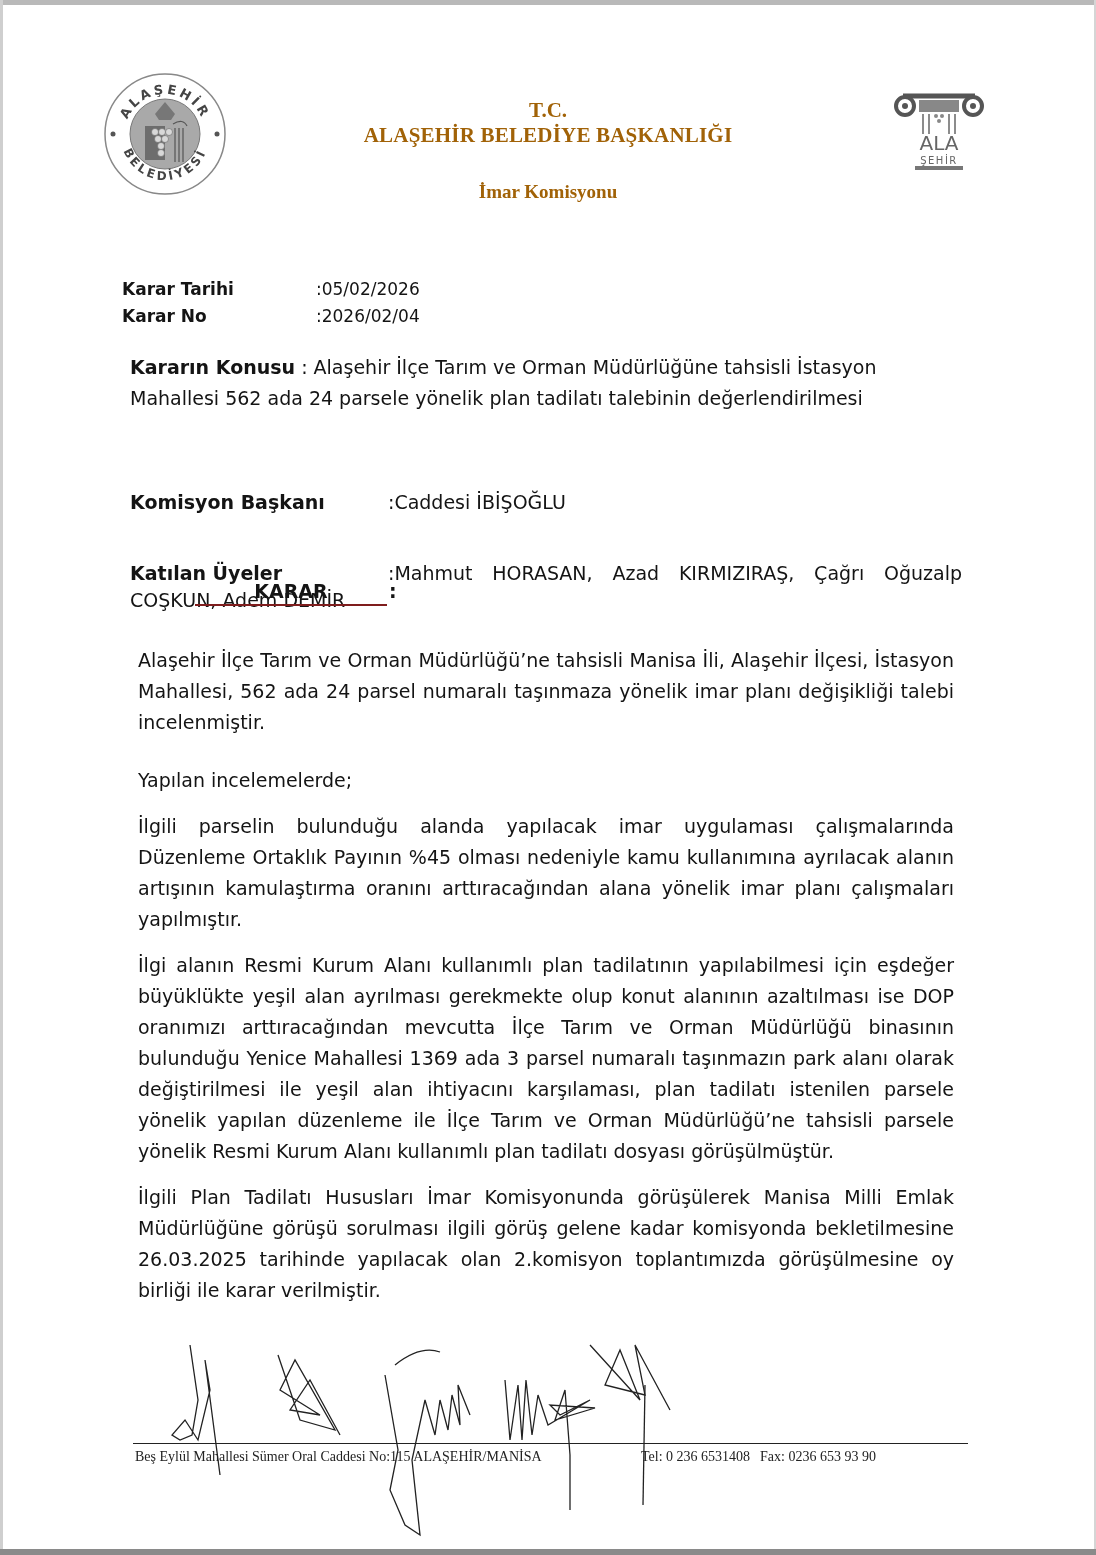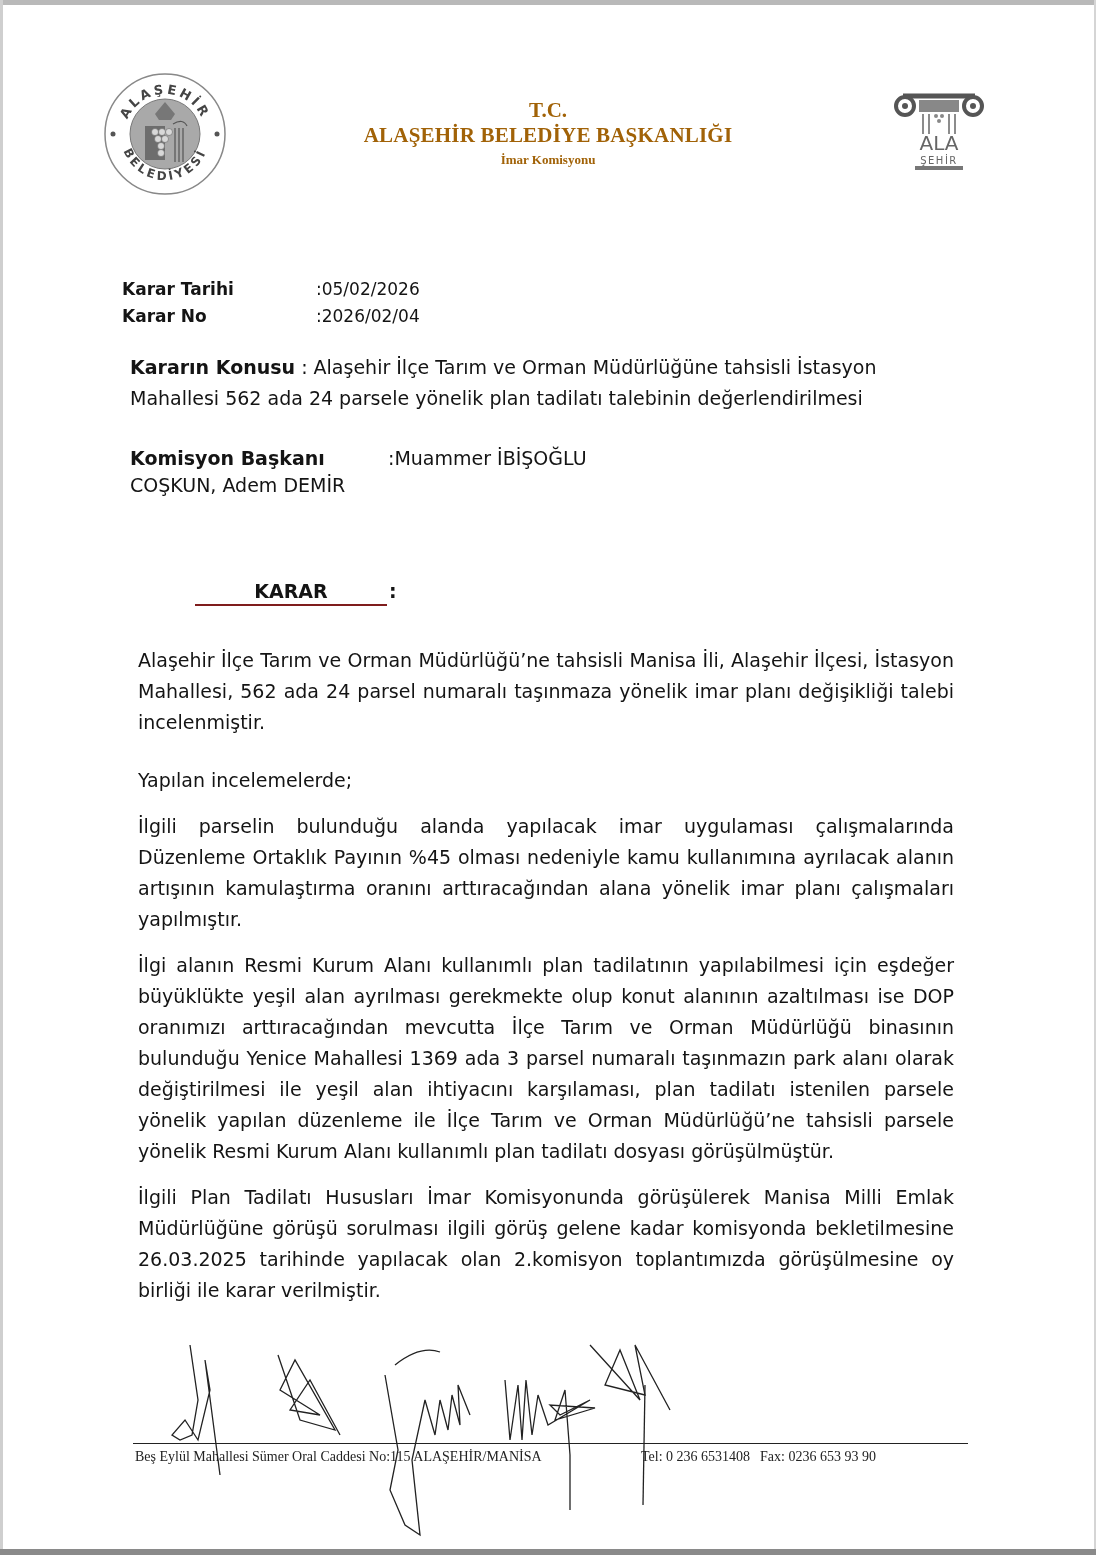--- a/index.html
+++ b/index.html
@@ -13,32 +13,32 @@
   .scan-bottom { position:absolute; left:0; bottom:0; width:1096px; height:6px; background:#8a8a8a; }
   .scan-right { position:absolute; right:0; top:0; width:2px; height:1555px; background:#d5d5d5; }
 
   .logo-left { position:absolute; left:103px; top:72px; width:125px; height:125px; }
   .logo-right { position:absolute; left:893px; top:86px; width:92px; height:88px; }
 
   .header { position:absolute; left:300px; top:98px; width:496px; text-align:center;
     font-family:"Liberation Serif", serif; font-weight:bold; color:#a16207; }
   .header .l1 { font-size:21px; line-height:24px; }
   .header .l2 { font-size:21px; line-height:26px; letter-spacing:0.2px; }
-  .header .l3 { font-size:13px; line-height:24px; }
+  .header .l3 { font-size:19px; line-height:24px;margin-top:32px; }
 
   .meta { position:absolute; left:122px; top:276px; font-size:17px; line-height:27px; }
   .meta .row { display:flex; }
   .meta .k { width:194px; font-weight:bold; }
   .meta .v { }
 
   .subject { position:absolute; left:130px; top:352px; width:840px; font-size:19px; line-height:31px; }
   .subject .k { font-weight:bold; }
 
   .members { position:absolute; left:130px; top:445px; width:832px; font-size:19px; line-height:27px; }
-  .members .row { display:flex; }
+  .members .row { display:flex;margin-top:44px; }
   .members .k { width:258px; font-weight:bold; flex:none; }
   .members .v { flex:1; text-align:justify; text-align-last:justify; }
 
   .karar { position:absolute; left:195px; top:578px; font-size:19px; font-weight:bold; line-height:26px; }
   .karar .lbl { display:inline-block; width:192px; border-bottom:2px solid #7f1d1d;text-align:center; }
   .karar .colon { margin-left:2px; }
 
   .body { position:absolute; left:130px; top:637px; width:832px; font-size:19px; line-height:31px; }
   .body p { margin:8px; text-align:justify; }
   .body p.gap { margin-top:27px; }
@@ -140,21 +140,25 @@
 </div>
 
 <div class="subject">
   <span class="k">Kararın Konusu</span>
   <span>: Alaşehir İlçe Tarım ve Orman Müdürlüğüne tahsisli İstasyon Mahallesi 562 ada 24 parsele yönelik plan tadilatı talebinin değerlendirilmesi</span>
 </div>
 
 <div class="members">
   <div class="row">
     <span class="k">Komisyon Başkanı</span>
-    <span>:Muammer İBİŞOĞLU</span>
+    <span>:Caddesi İBİŞOĞLU</span>
+  </div>
+  <div class="row">
+    <span class="k">Katılan Üyeler</span>
+    <span class="v">:Mahmut HORASAN, Azad KIRMIZIRAŞ, Çağrı Oğuzalp</span>
   </div>
   <div>COŞKUN, Adem DEMİR</div>
 </div>
 
 <div class="karar">
   <span class="lbl">KARAR</span><span class="colon">:</span>
 </div>
 
 <div class="body">
   <p>Alaşehir İlçe Tarım ve Orman Müdürlüğü’ne tahsisli Manisa İli, Alaşehir İlçesi, İstasyon Mahallesi, 562 ada 24 parsel numaralı taşınmaza yönelik imar planı değişikliği talebi incelenmiştir.</p>

